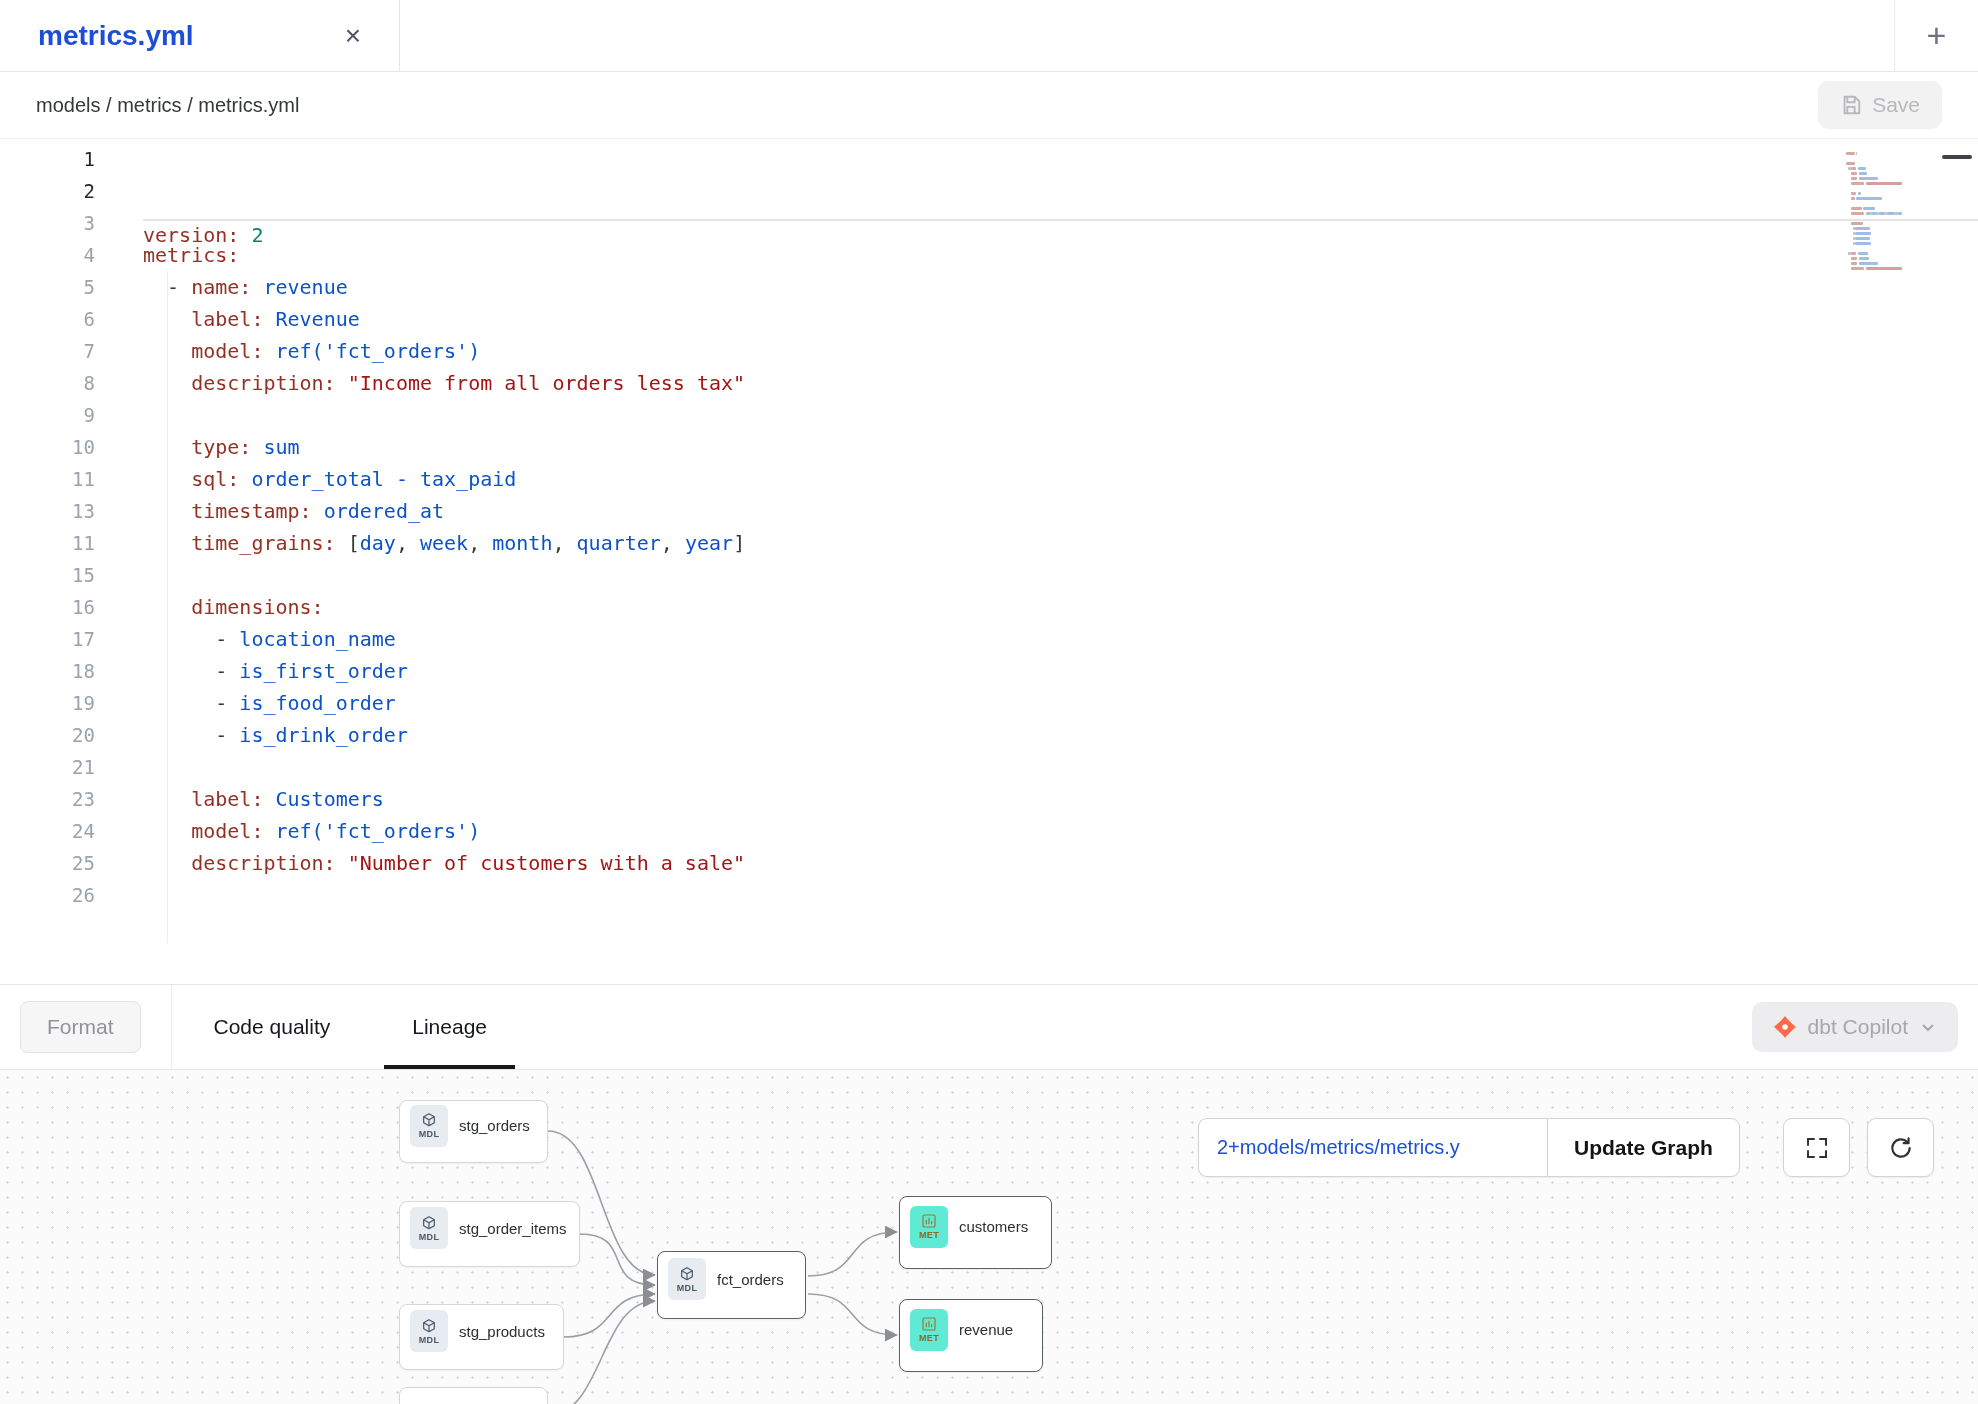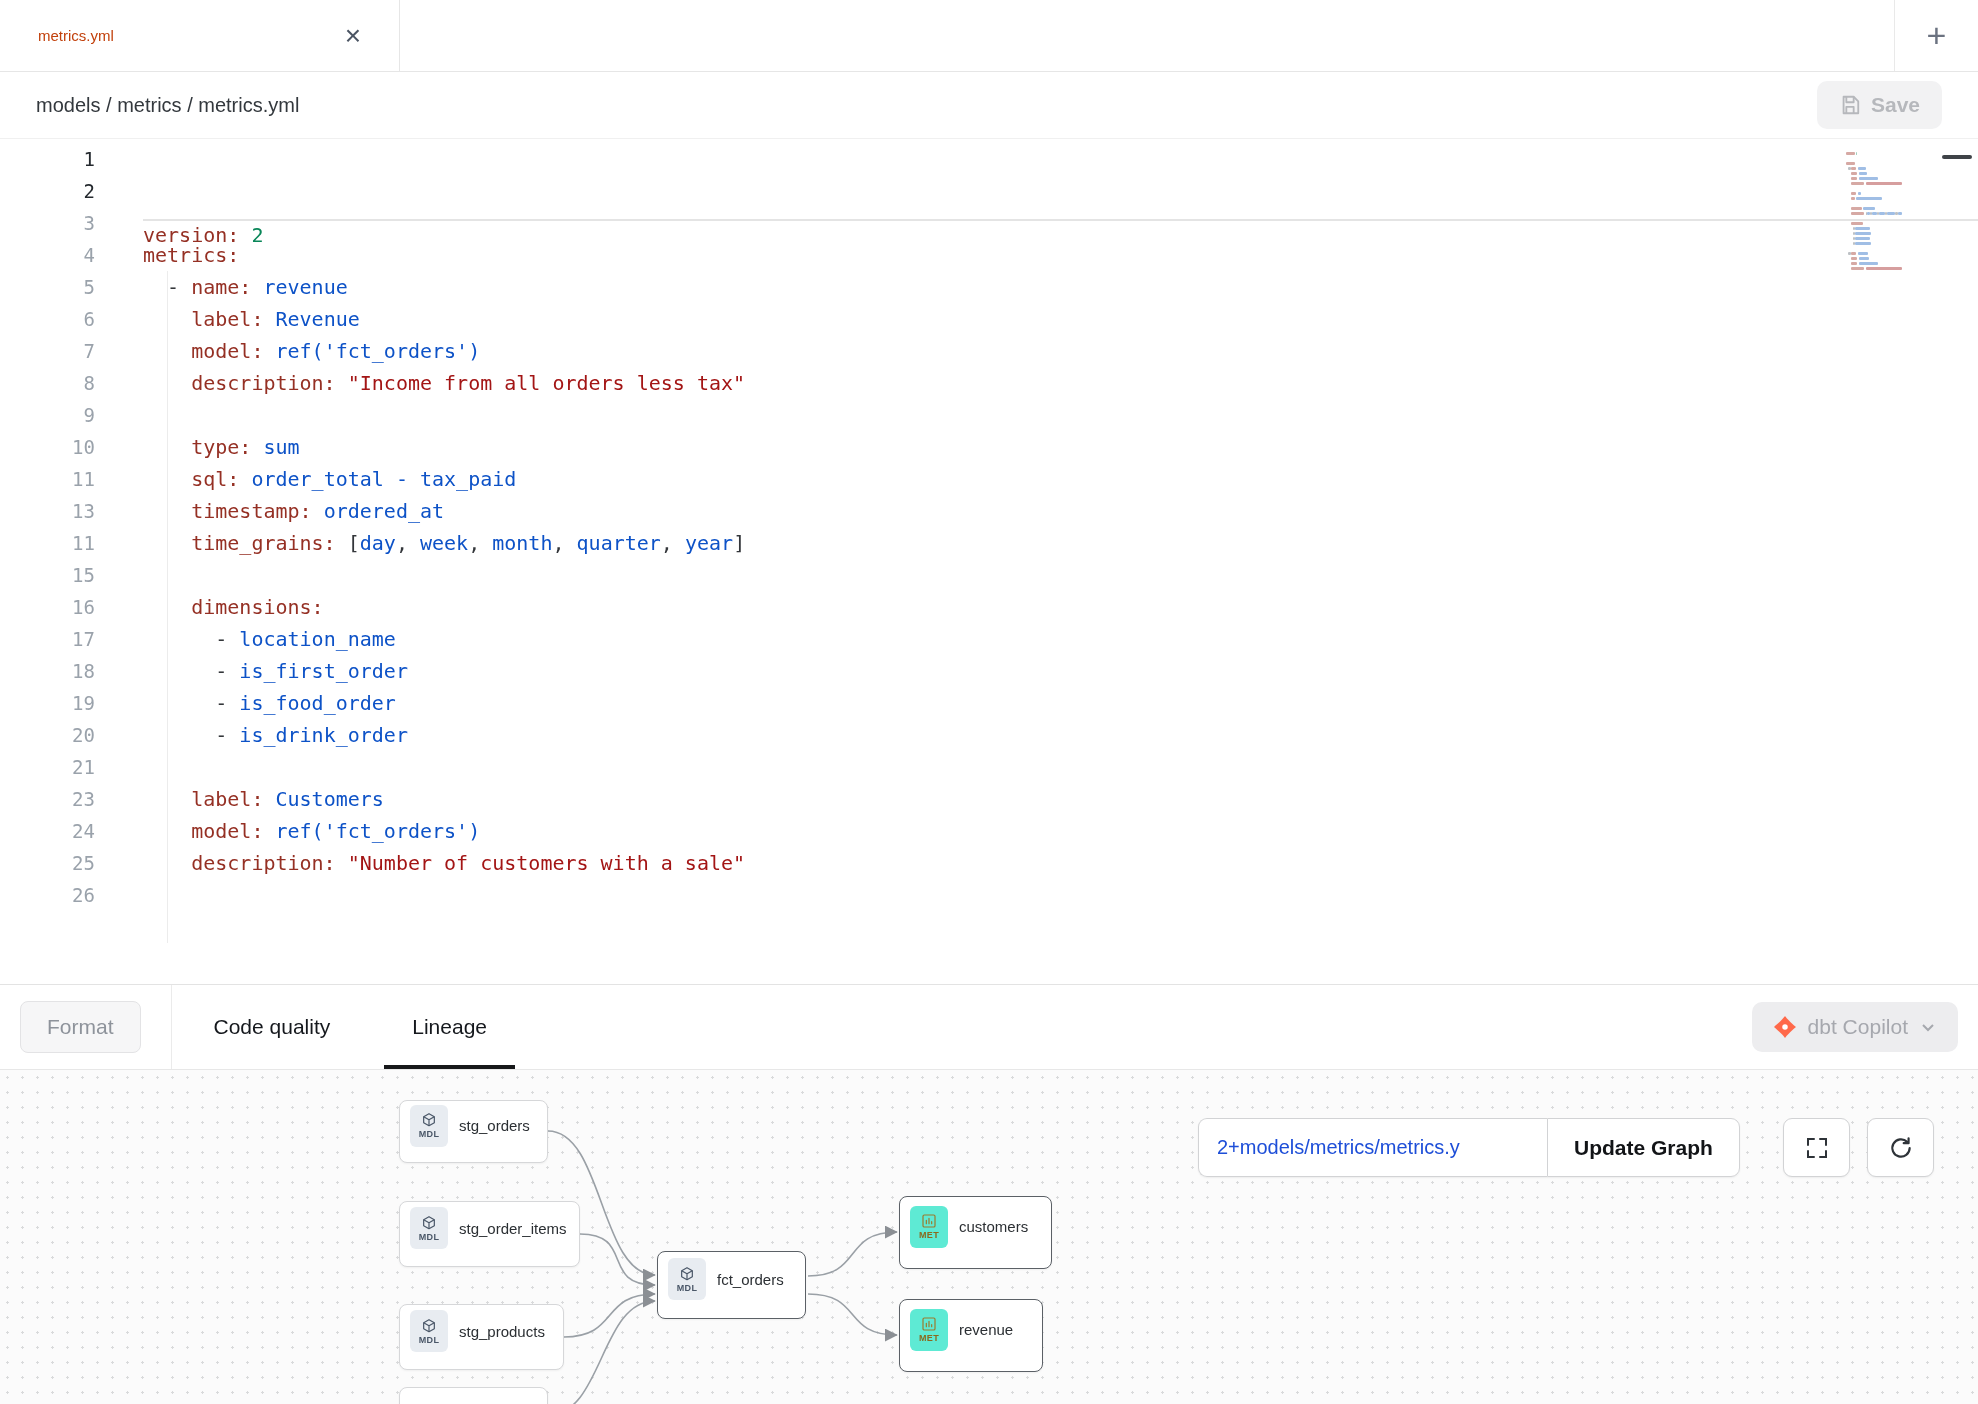--- a/index.html
+++ b/index.html
@@ -3,32 +3,32 @@
 <meta charset="utf-8">
 <style>
   * { margin:0; padding:0; box-sizing:border-box; }
   html,body { width:1978px; height:1404px; overflow:hidden; background:#fff;
               font-family:"Liberation Sans", sans-serif; color:#1f2328; }
 
   
   .tabbar { height:72px; display:flex; align-items:stretch; border-bottom:1px solid #e6e6e6; background:#fff; }
   .tab { width:400px; display:flex; align-items:center; justify-content:space-between;
          padding:0 38px; border-right:1px solid #e6e6e6; background:#fff; }
-  .tab-title { color:#c2410c; font-size:15px; font-weight:400; }
+  .tab-title { color:#1d4ed8; font-size:28px; font-weight:700; }
   .tab-close { color:#4b5563; font-size:28px; line-height:1; cursor:pointer; }
   .tabbar-fill { flex:1; }
   .newtab { width:84px; display:flex; align-items:center; justify-content:center;
             border-left:1px solid #e9e9e9; color:#6b7280; font-size:34px; font-weight:300; }
 
   
   .crumb { height:67px; display:flex; align-items:center; justify-content:space-between;
            padding:0 36px; border-bottom:1px solid #f0f0f0; background:#fff; }
   .crumb-path { font-size:20px; color:#33383d; }
   .save-btn { display:flex; align-items:center; gap:10px; background:#f2f2f3; color:#b6b8bc;
-              border:none; border-radius:10px; padding:12px 22px; font-size:21px; font-weight:700; }
+              border:none; border-radius:10px; padding:12px 22px; font-size:21px; font-weight:400; }
   .save-btn svg { display:block; }
 
   
   .editor { position:relative; height:846px; border-bottom:1px solid #e3e3e3; background:#fff;
             font-family:"DejaVu Sans Mono", monospace; font-size:20px; padding-top:4px; }
   .code-row { display:flex; height:32px; line-height:32px; }
   .gutter-num { flex:0 0 95px; text-align:right; color:#9aa2ab; font-size:19px; }
   .gutter-num.dark { color:#24292e; }
   .code-text { flex:1; margin-left:48px; white-space:pre; }
   .code-text.active { border-top:1px solid #e4e4e4; border-bottom:1px solid #e4e4e4; line-height:30px;margin-top:44px; }

